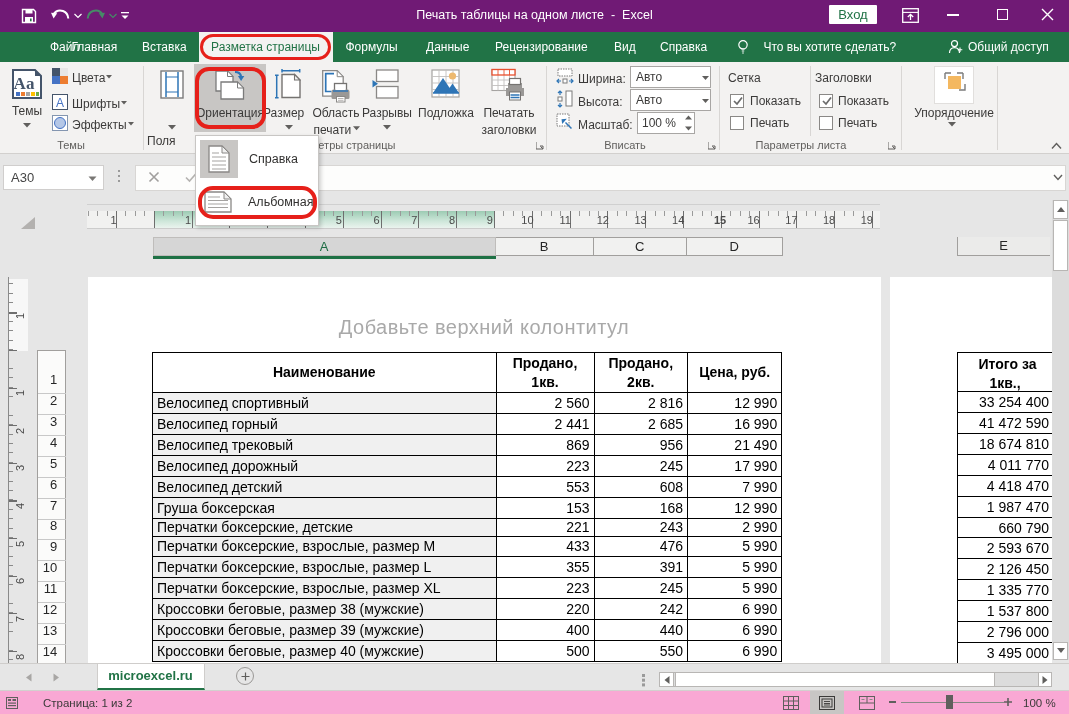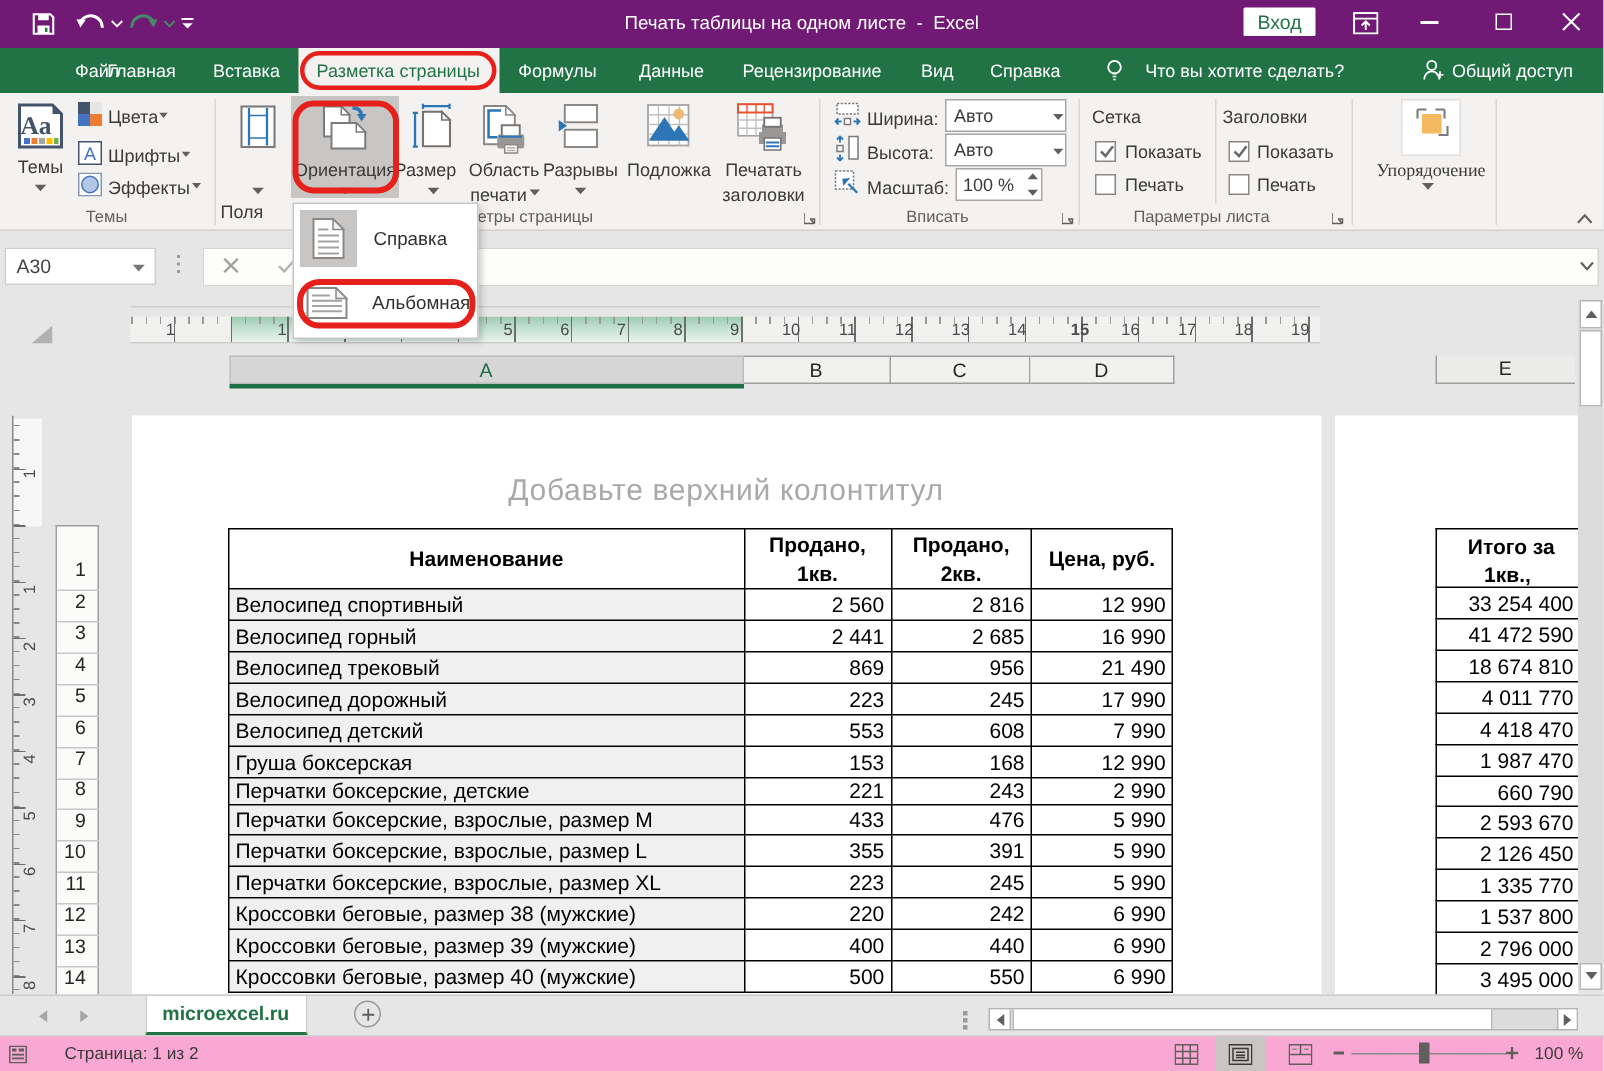--- a/index.html
+++ b/index.html
@@ -300,21 +300,21 @@
   <svg class="a" style="left:888px;top:80px;" width="8" height="8" viewBox="0 0 8 8">
       <path d="M0 0 v7 h7 M4 4 h3 v3 M7 7 l-2.5-2.5" stroke="#605f5d" fill="none"></path>
     </svg>
 
   <div class="a" style="left:934px;top:4px;width:40px;height:38px;background:#fff;border:1px solid #e1dfdd;"></div>
   <svg class="a" style="left:944px;top:10px;" width="22" height="24" viewBox="0 0 22 24">
     <path d="M1 1 h6 M1 1 v6 M13 1 h6 M19 1 v6" stroke="#7b7b7b" stroke-width="1.4" fill="none"></path>
     <rect x="4" y="4" width="13" height="13" fill="#f4b860"></rect>
     <path d="M21 12 v6 h-6" stroke="#7b7b7b" stroke-width="1.4" fill="none"></path>
   </svg>
-  <div class="a rlabel" style="left:904px;top:44px;width:100px;text-align:center;font-family:Liberation Serif, serif;">Упорядочение</div>
+  <div class="a rlabel" style="left:904px;top:44px;width:100px;text-align:center;">Упорядочение</div>
   <svg class="a" style="left:948px;top:60px;" width="8" height="5" viewBox="0 0 8 5">
       <path d="M0 0 h8 L4 4.5 z" fill="#605f5d"></path>
     </svg>
 
   <svg class="a" style="left:1051px;top:80px;" width="11" height="8" viewBox="0 0 11 8">
       <path d="M1 6.5 L5.5 1.5 L10 6.5" fill="none" stroke="#605f5d" stroke-width="1.4"></path>
     </svg>
 </div>
 
 <div class="a" id="formularow" style="left:0;top:155px;width:1069px;height:48px;background:#e6e6e6;">

